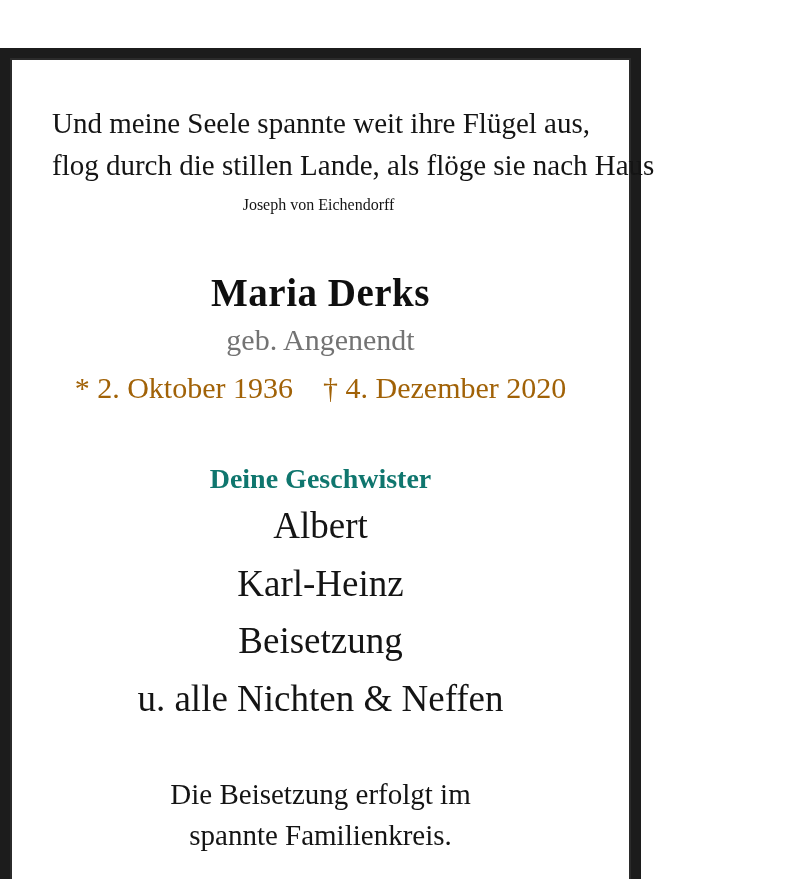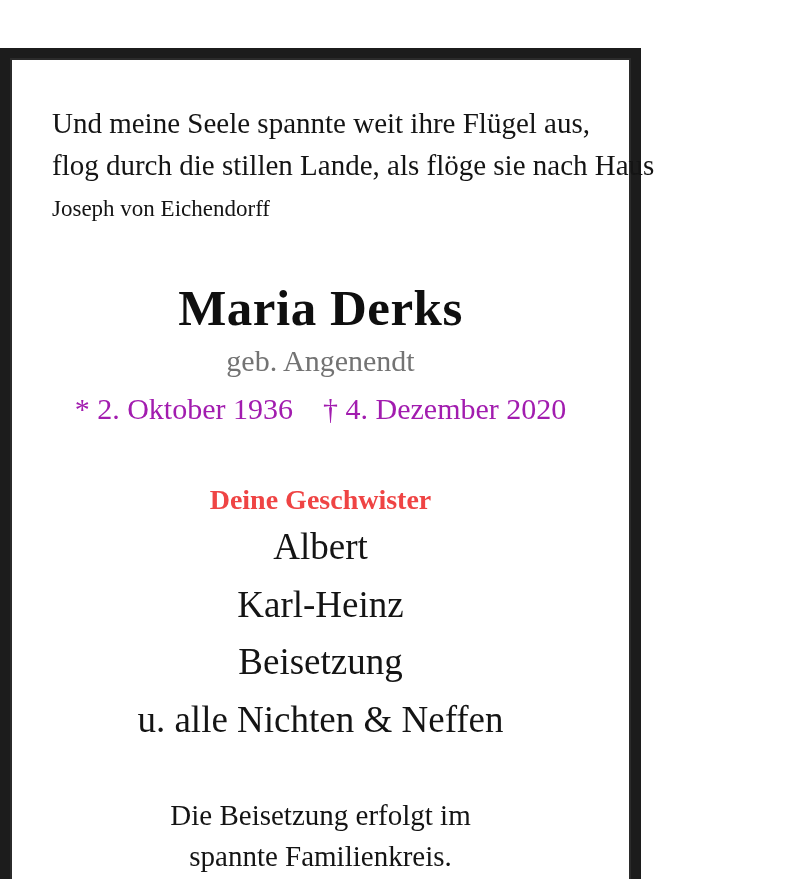--- a/index.html
+++ b/index.html
@@ -36,54 +36,54 @@
     font-size: 29px;
     line-height: 1.45;
     color: #141414;
     margin: 8px 0 0 0;
   }
   .poem-line {
     display: block;
     white-space: nowrap;
   }
   .poem-author {
-    font-size: 23px;
-    text-align: left;
+    font-size: 16px;
+    text-align: center;
     color: #141414;
     margin: 10px 4px 0 0;
   }
   .name-block {
     margin-top: 58px;
   }
   .deceased-name {
-    font-size: 51px;
+    font-size: 39px;
     font-weight: bold;
     letter-spacing: 0.5px;
     color: #0f0f0f;
     line-height: 1.1;
   }
   .maiden-name {
     font-size: 30px;
     margin-top: 8px;
     color: #737373;
   }
   .dates {
     font-size: 30px;
     margin-top: 14px;
-    color: #a21caf;
+    color: #a16207;
   }
   .date-gap {
     display: inline-block;
     width: 30px;
   }
   .survivors-title {
     font-size: 28px;
     font-weight: bold;
     margin-top: 58px;
-    color: #ef4444;
+    color: #0f766e;
   }
   .survivor {
     font-size: 37px;
     line-height: 1.45;
     margin-top: 4px;
     color: #141414;
   }
   .closing {
     font-size: 29px;
     line-height: 1.42;

